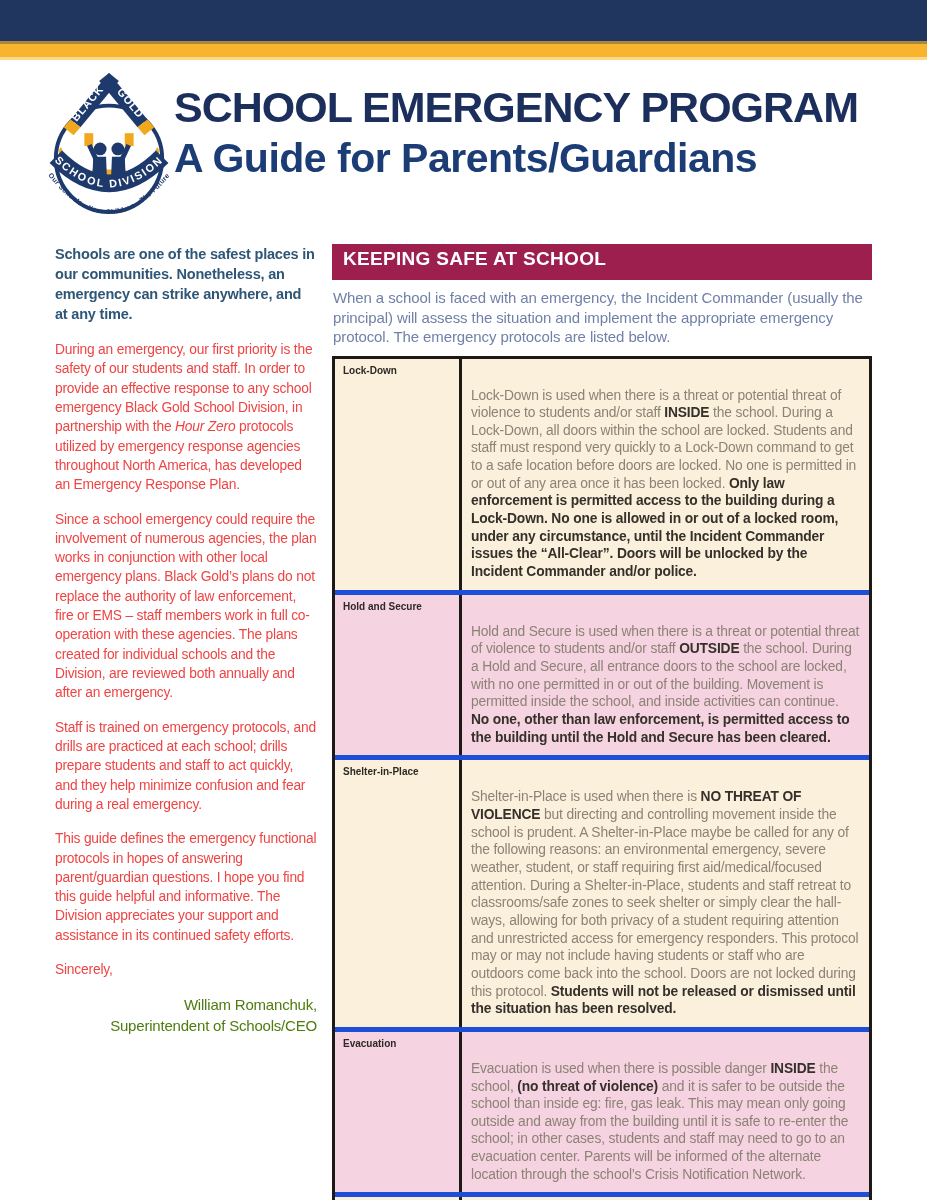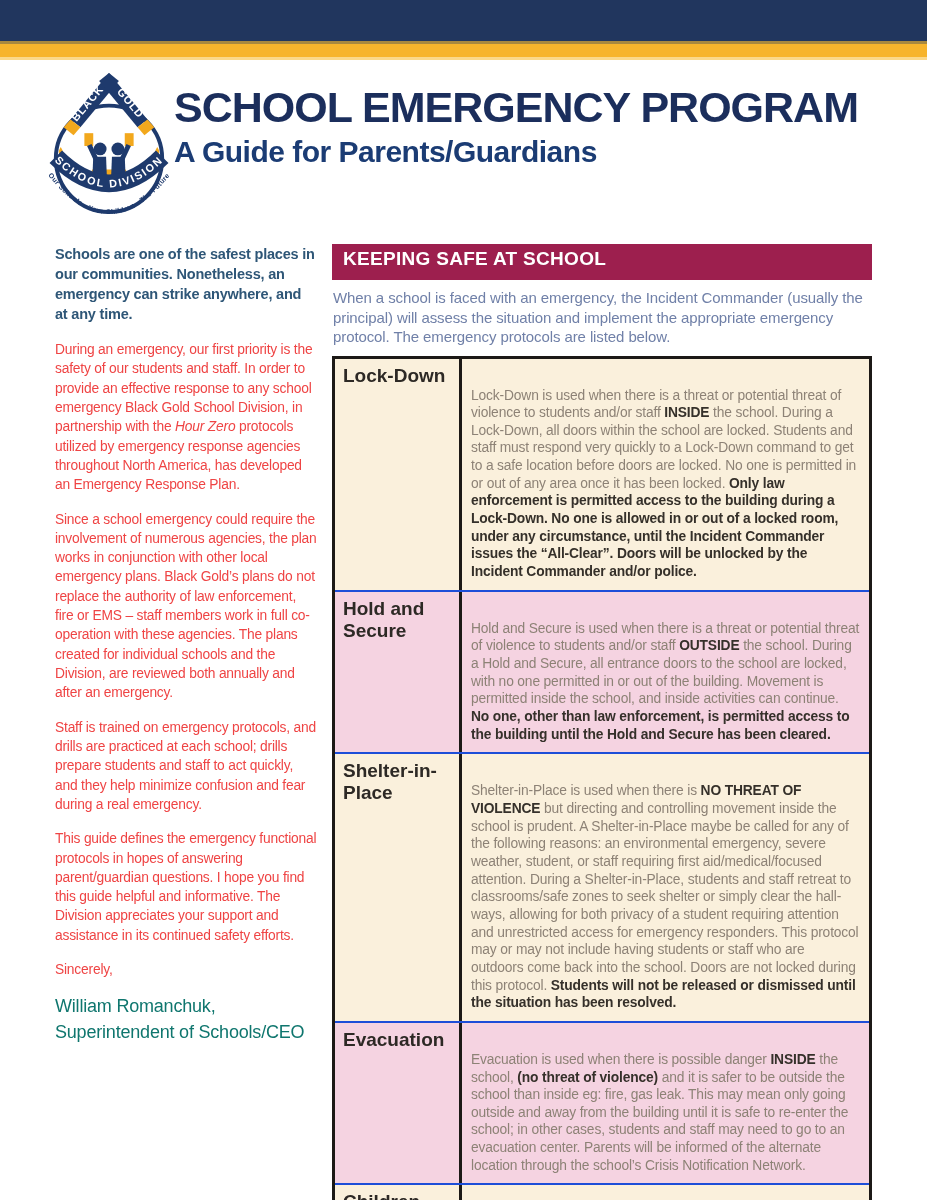--- a/index.html
+++ b/index.html
@@ -17,59 +17,59 @@
 
   
   .header { display:flex; align-items:flex-start; padding:10px 0 0 44px; }
   .logo-wrap { flex:0 0 auto; }
   .header-text { padding-top:16px; }
   .doc-title {
     font-size:43px; font-weight:bold; color:#1b2e5c;
     letter-spacing:-1px; line-height:1.02; white-space:nowrap;
   }
   .doc-subtitle {
-    font-size:30px; font-weight:bold; color:#1b3c74;
+    font-size:41px; font-weight:bold; color:#1b3c74;
     letter-spacing:-0.5px; margin-top:5px;
   }
 
   
   .main { display:flex; align-items:flex-start; padding:20px 55px 0 55px; gap:15px; }
   .left-col  { flex:0 0 262px; }
   .right-col { flex:1 1 auto; }
 
   .left-col .lead {
     color:#2e5677; font-weight:bold; font-size:14.5px;
     line-height:1.38; letter-spacing:-0.2px; margin-bottom:16px;
   }
   .left-col p {
     color:#ef4444; font-size:13.8px; line-height:1.4;
     letter-spacing:-0.2px; margin-bottom:15px;
   }
   .left-col p .i { font-style:italic; }
   .left-col .closing { margin-bottom:15px; }
-  .left-col .sig-line { color:#0f766e; font-size:18px; line-height:1.4; letter-spacing:-0.2px; }
+  .left-col .sig-line { color:#4d7c0f; font-size:15px; line-height:1.4; letter-spacing:-0.2px;text-align:right; }
 
   .section-bar {
     background:#9d1f4e; color:#ffffff; font-weight:bold;
     font-size:19px; letter-spacing:0.3px; padding:4px 11px 10px;
   }
   .section-intro {
     color:#7080a8; font-size:15px; line-height:1.3;
     letter-spacing:-0.1px; margin:8px 1px 9px;
   }
 
   
   .protocol-table { border:3px solid #1c1916; }
-  .protocol-row { display:flex; border-top:2px solid #1d4ed8; }
+  .protocol-row { display:flex; border-top:5px solid #1d4ed8; }
   .protocol-row:first-child { border-top:none; }
   .tone-cream { background:#faf0dc; }
   .tone-pink  { background:#f5d3e1; }
   .label-cell {
     flex:0 0 127px; border-right:3px solid #1c1916;
-    padding:6px 8px; font-weight:bold; font-size:19px; color:#2d2925;
+    padding:6px 8px; font-weight:bold; font-size:10px; color:#2d2925;
   }
   .desc-cell {
     flex:1 1 auto; padding:5px 9px 9px;
     font-size:13.8px; line-height:1.28; letter-spacing:-0.15px; color:#8d8276;margin-top:23px;
   }
   .desc-cell .b { font-weight:bold; color:#35302a; }
 </style>
 </head>
 <body>
 

